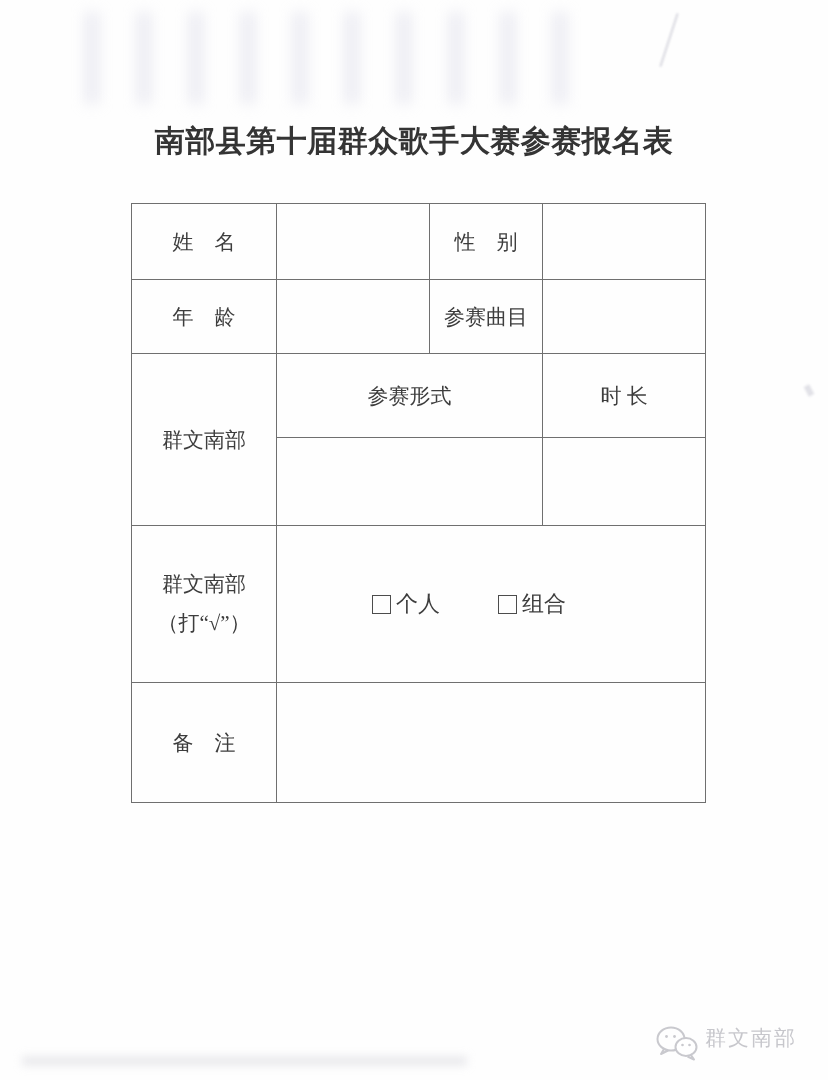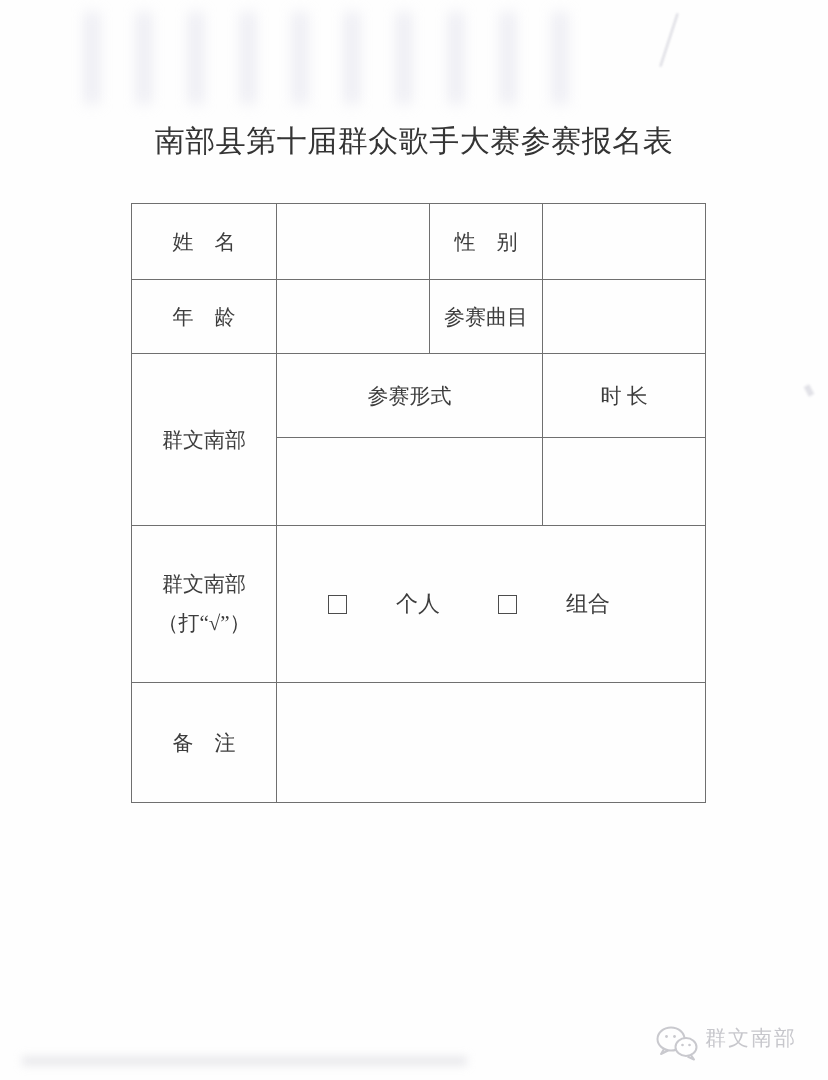--- a/index.html
+++ b/index.html
@@ -60,21 +60,21 @@
     pointer-events: none;
   }
 
   .title {
     position: absolute;
     left: 0; top: 121px;
     width: 828px;
     margin: 0;
     text-align: center;
     font-family: "Liberation Sans", sans-serif;
-    font-weight: 400;
+    font-weight: 700;
     font-size: 30px;
     letter-spacing: 0.5px;
     color: #343434;
     filter: blur(0.25px);
   }
 
   table.form {
     position: absolute;
     left: 131px; top: 203px;
     border-collapse: collapse;
@@ -104,21 +104,21 @@
 
   .options {
     display: flex;
     justify-content: center;
     align-items: center;
     gap: 58px;
     position: relative;
     left: -22px;
     font-size: 22px;
   }
-  .option { display: inline-flex; align-items: center; gap: 44px; }
+  .option { display: inline-flex; align-items: center; }
   .cbox {
     display: inline-block;
     width: 19px; height: 19px;
     border: 1.5px solid #4c4c4c;
     margin-right: 5px;
     box-sizing: border-box;
   }
 
   .watermark {
     position: absolute;

